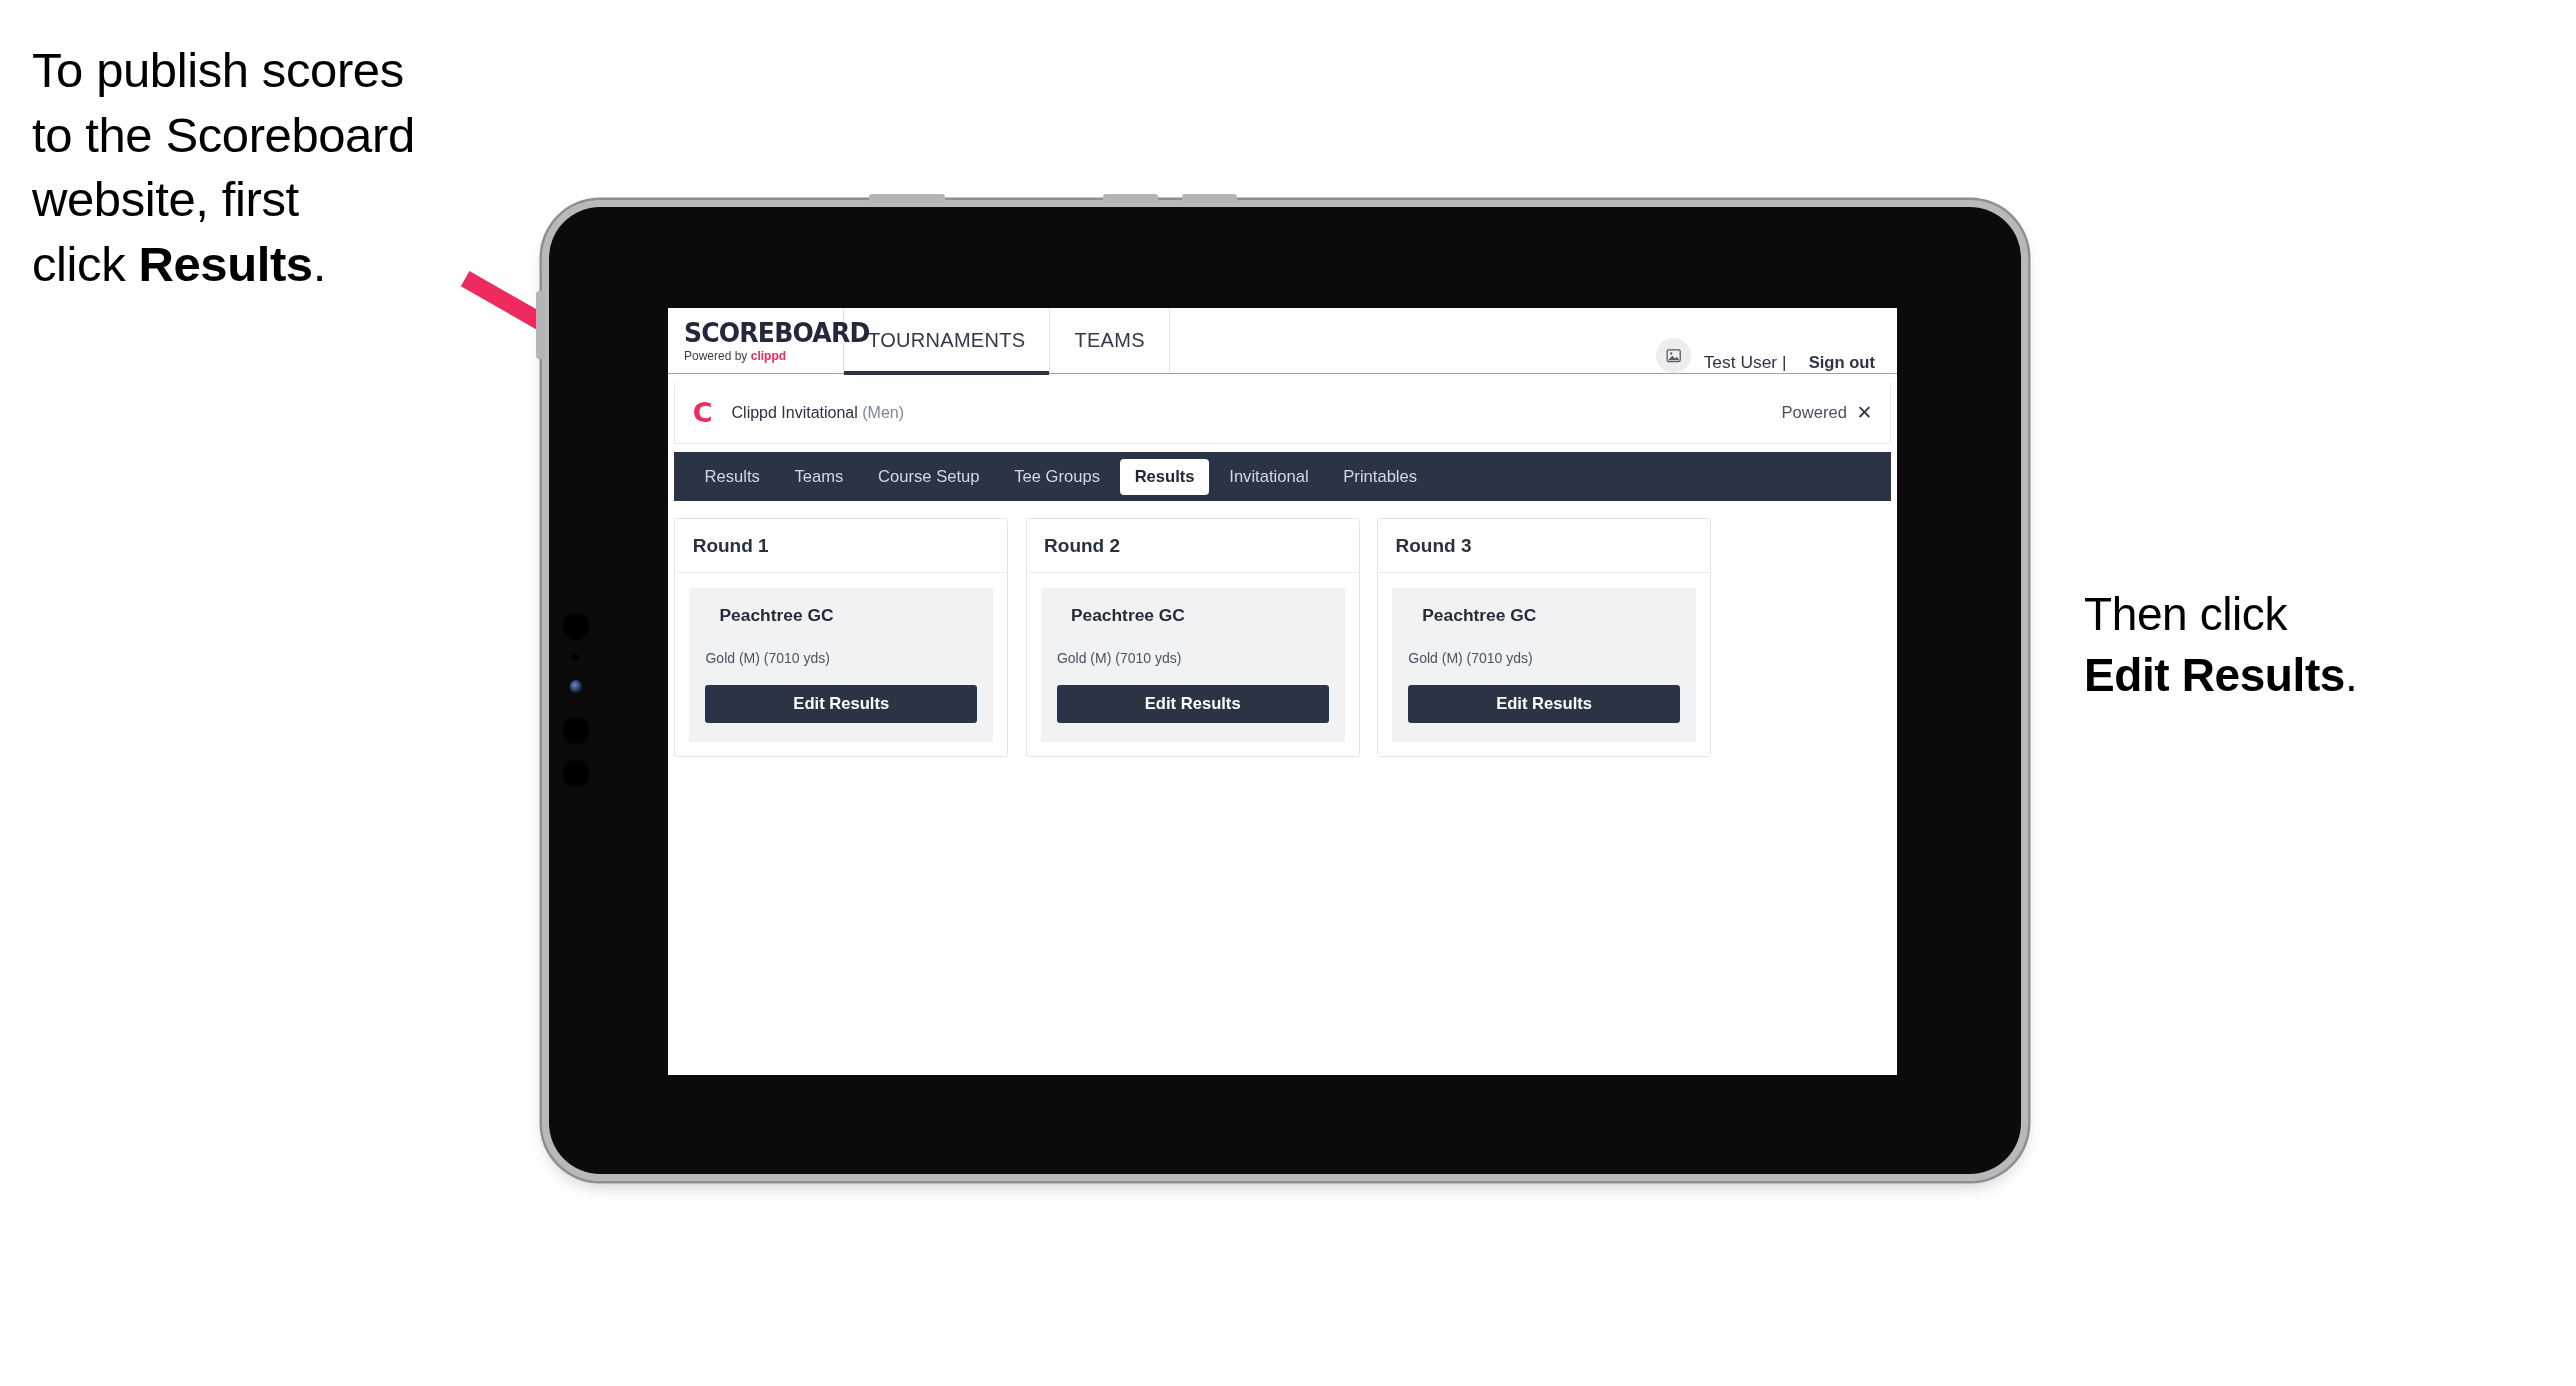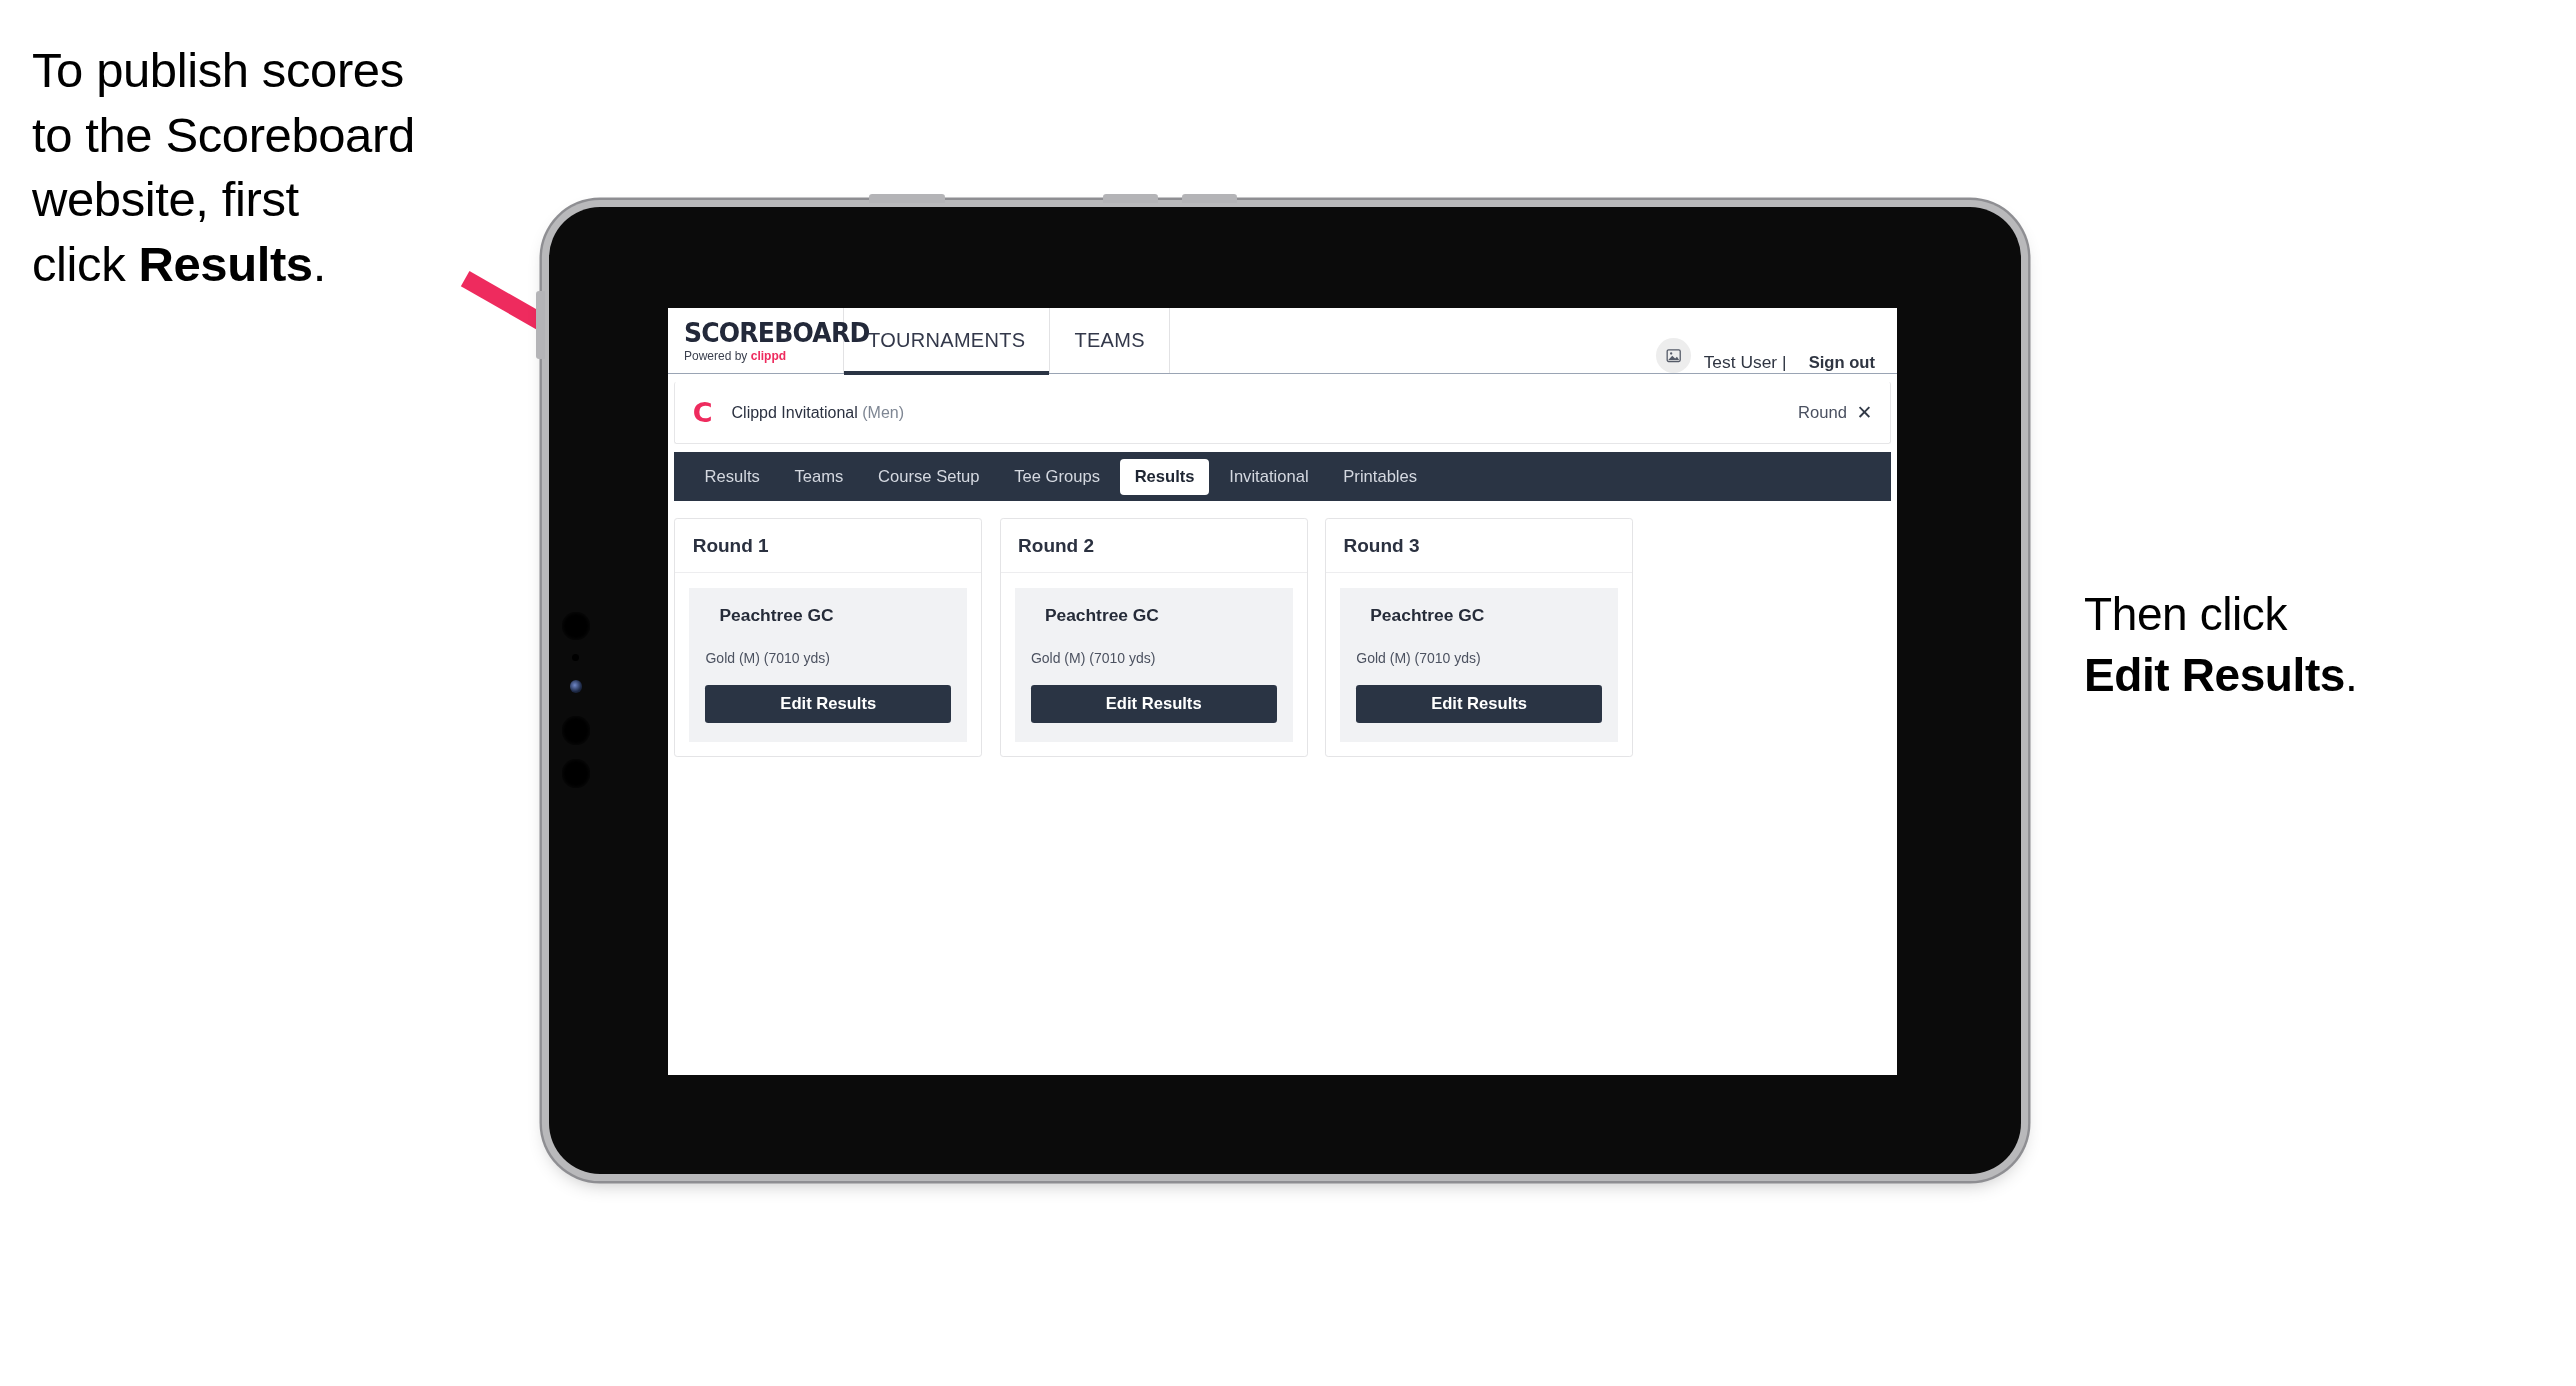--- a/index.html
+++ b/index.html
@@ -296,21 +296,21 @@
     font-weight: 700;
   }
 
   
   #rounds-row {
     display: flex;
     gap: 17.4px;
     padding: 17.4px 6.3px 0 6.3px;
   }
   .round-card {
-    width: 308px;
+    width: 334px;
     background: #ffffff;
     border: 0.8px solid #e4e4e6;
     border-radius: 3.2px;
     box-sizing: border-box;
   }
   .round-card-header {
     height: 54px;
     display: flex;
     align-items: center;
     padding-left: 17.4px;
@@ -421,21 +421,21 @@
         <div id="user-name">Test User |</div>
         <div id="sign-out-link">Sign out</div>
       </div>
     </div>
 
     <div id="tournament-bar">
       <div id="clippd-mark">C</div>
       <div id="tournament-title"><span>Clippd Invitational</span> <span class="title-gender">(Men)</span></div>
       <div id="tournament-bar-spacer"></div>
       <div id="cancel-button">
-        <span>Round</span>
+        <span>Powered</span>
         <span id="cancel-x">✕</span>
       </div>
     </div>
 
     <div id="section-tabs">
       <div class="section-tab"><span>Results</span></div>
       <div class="section-tab"><span>Teams</span></div>
       <div class="section-tab"><span>Course Setup</span></div>
       <div class="section-tab"><span>Tee Groups</span></div>
       <div class="section-tab active"><span>Results</span></div>

